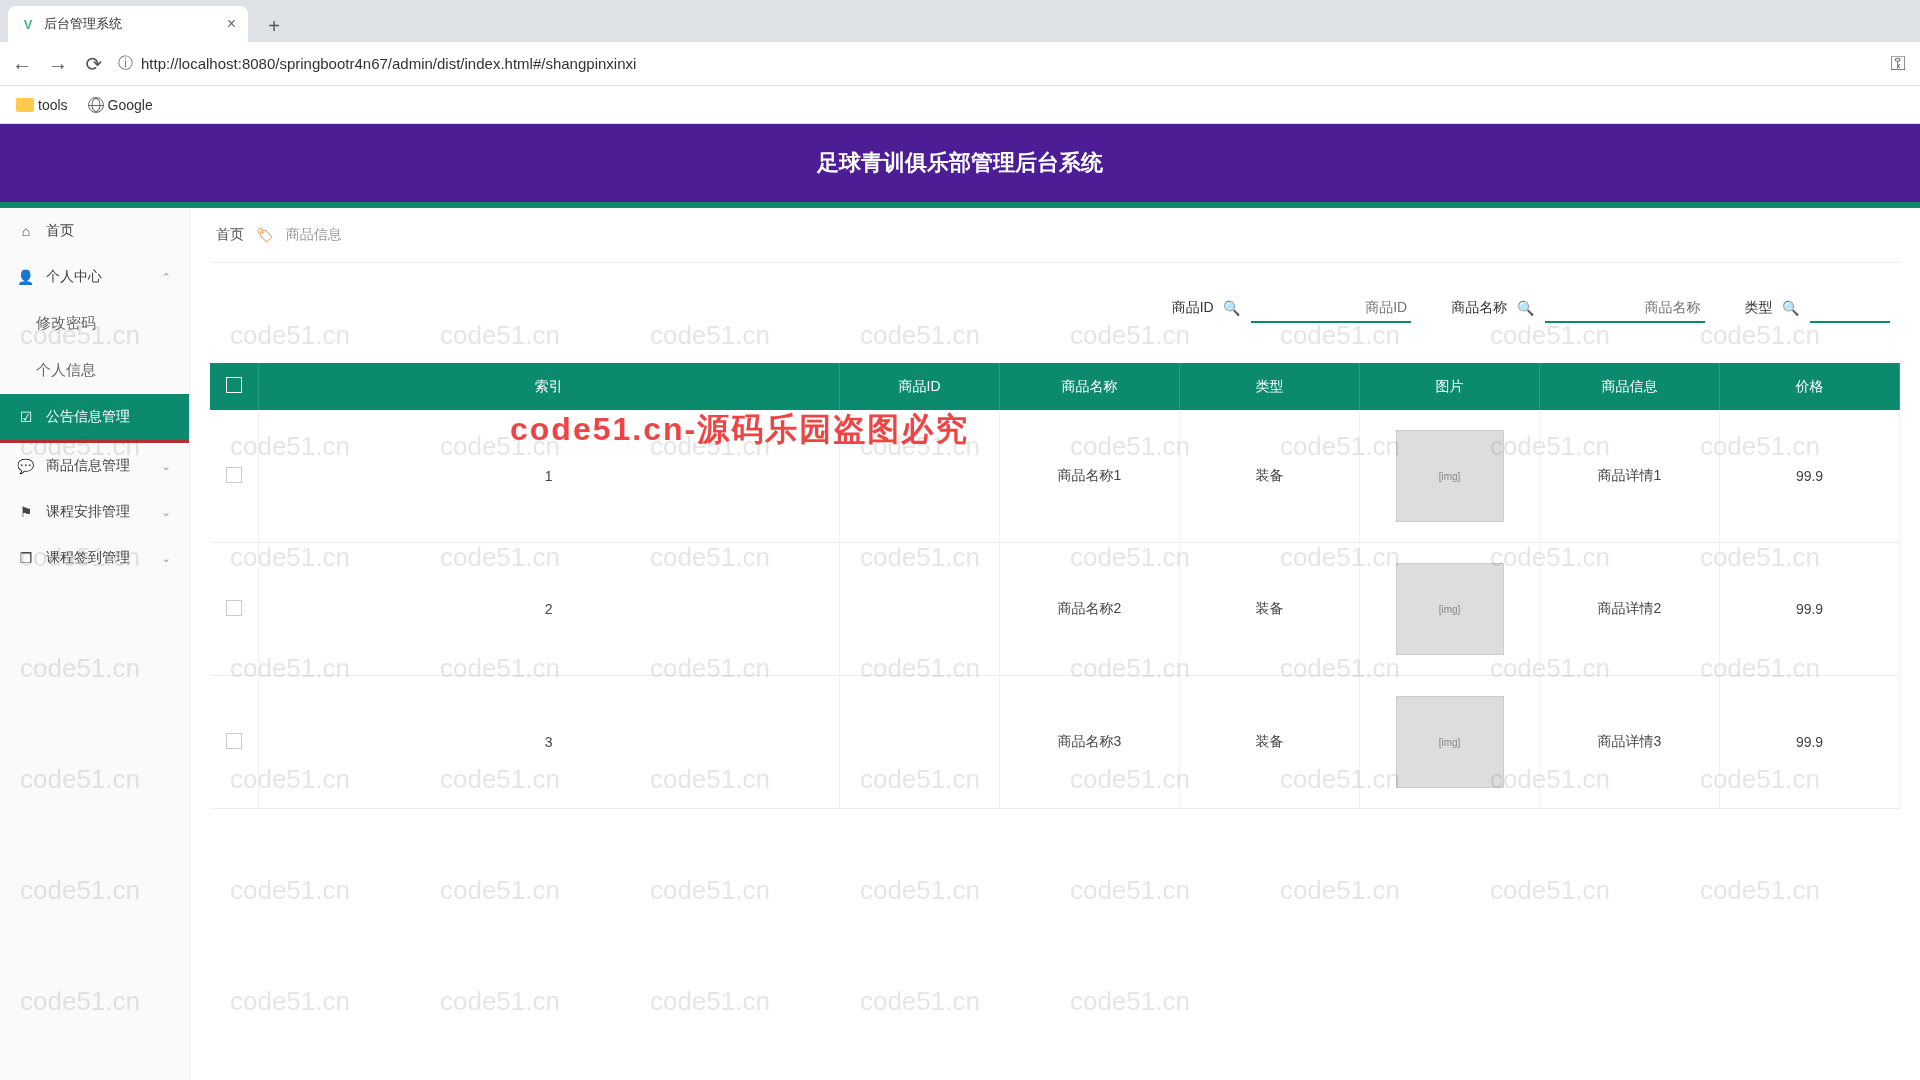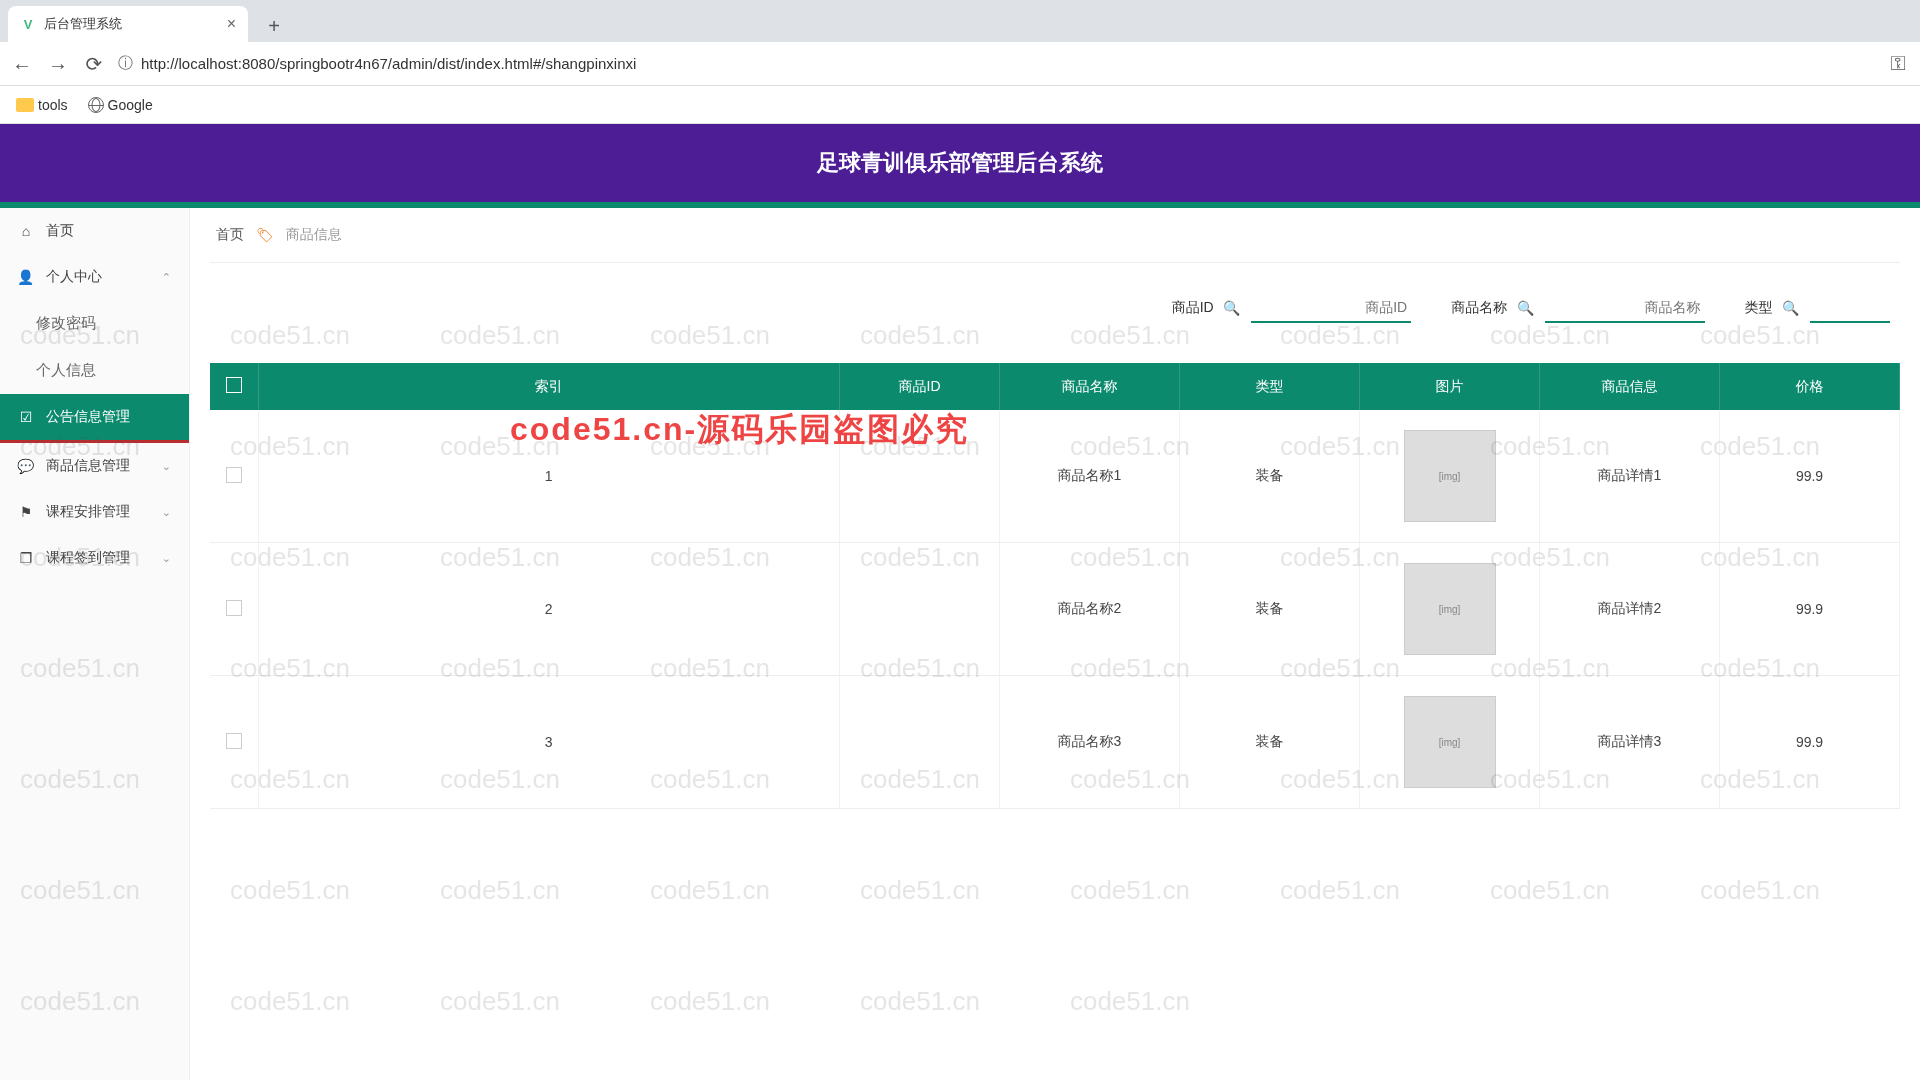--- a/index.html
+++ b/index.html
@@ -46,21 +46,21 @@
 .filter label { font-size: 14px; color: #333; }
 .filter .search-ic { color: #bbb; font-size: 14px; }
 .filter input { border: none; border-bottom: 2px solid #0c8a6e; width: 160px; padding: 6px 4px; font-size: 14px; outline: none; text-align: right; color: #aaa; }
 
 .data-table { width: 100%; border-collapse: collapse; }
 .data-table thead th { background: #0c8a6e; color: #fff; font-weight: normal; font-size: 14px; padding: 14px 0; text-align: center; border-right: 1px solid rgba(255,255,255,0.15); }
 .data-table tbody td { padding: 20px 10px; text-align: center; font-size: 14px; color: #444; border-bottom: 1px solid #eee; border-right: 1px solid #f2f2f2; }
 .data-table td:first-child, .data-table th:first-child { width: 48px; }
 .checkbox { width: 16px; height: 16px; border: 1px solid #ccc; display: inline-block; }
 thead .checkbox { border-color: #fff; }
-.thumb { width: 92px; height: 92px; background: #ddd; display: inline-flex; align-items: center; justify-content: center; font-size: 10px; color: #888; border: 1px solid #ccc; }
+.thumb { width: 108px; height: 92px; background: #ddd; display: inline-flex; align-items: center; justify-content: center; font-size: 10px; color: #888; border: 1px solid #ccc; }
 
 .watermark { position: fixed; top: 300px; left: 0; right: 0; display: flex; flex-wrap: wrap; gap: 80px 90px; padding: 20px; pointer-events: none; z-index: 1; opacity: 0.15; color: #555; font-size: 26px; }
 .watermark span { white-space: nowrap; }
 .red-mark { position: fixed; top: 408px; left: 510px; color: #ef4444; font-size: 32px; font-weight: bold; pointer-events: none; z-index: 2; letter-spacing: 2px; }
 </style>
 </head>
 <body>
 
 <div class="browser-chrome">
   <div class="tab-bar">

